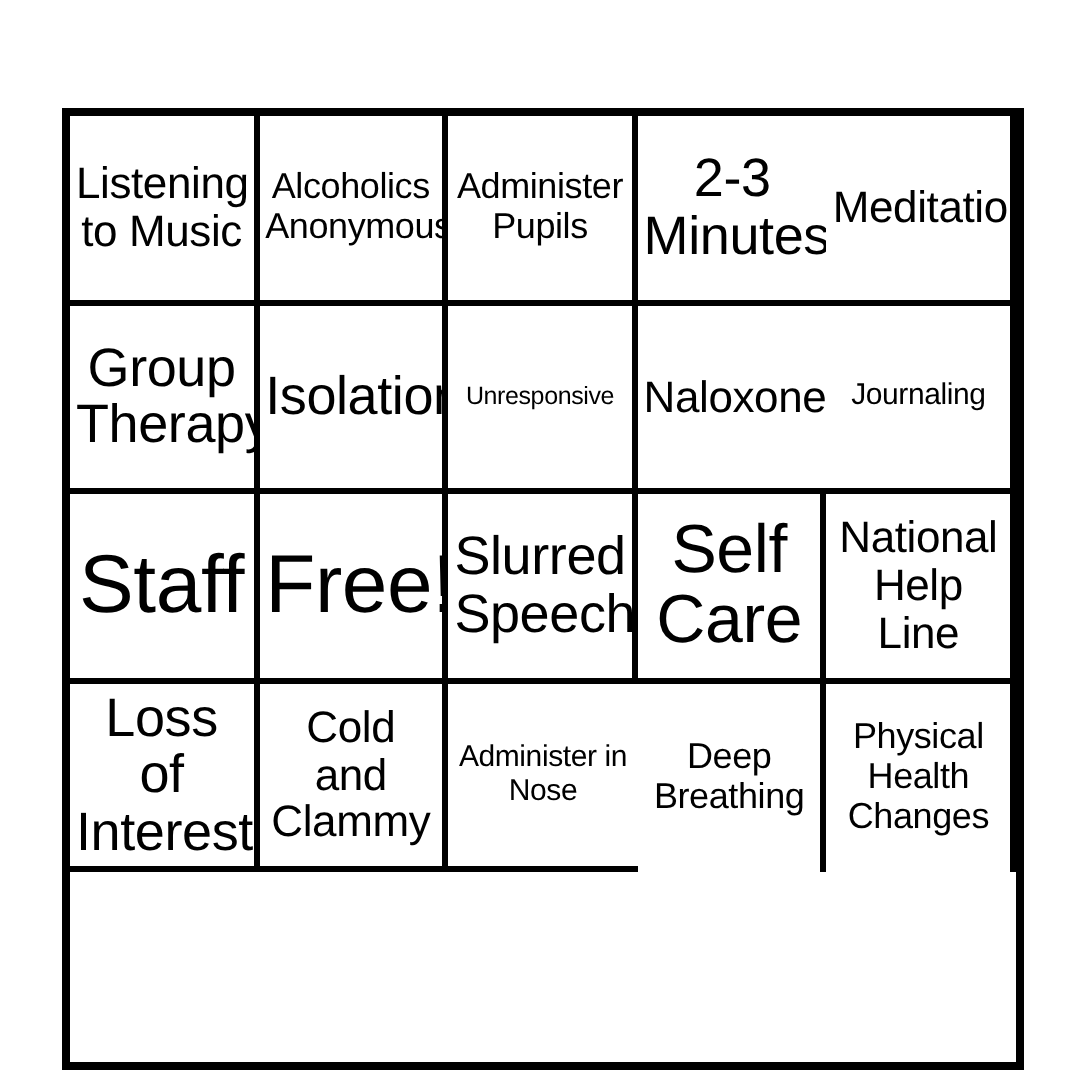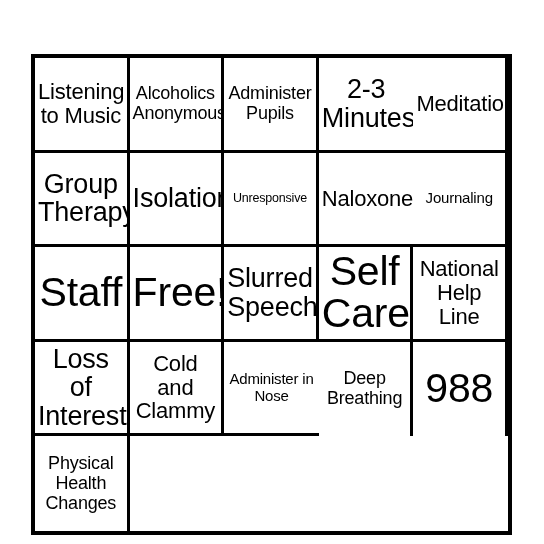--- a/index.html
+++ b/index.html
@@ -58,21 +58,21 @@
     width: 100%;
     text-align: center;
     line-height: 1.06;
     letter-spacing: -0.2px;
     word-break: normal;
     hyphens: none;
   }
 
   
   .fs-xxl  { font-size: 41px; line-height: 1.0; }
-  .fs-xl   { font-size: 41px; line-height: 1.02; }
+  .fs-xl   { font-size: 34px; line-height: 1.02; }
   .fs-lg   { font-size: 27px; line-height: 1.06; }
   .fs-md   { font-size: 22px; line-height: 1.08; }
   .fs-sm   { font-size: 18px; line-height: 1.1; }
   .fs-xs   { font-size: 15px; line-height: 1.12; }
   .fs-xxs  { font-size: 12.5px; line-height: 1.14; }
 </style>
 </head>
 <body>
 
 <div id="bingo-card">
@@ -127,20 +127,17 @@
       </div>
       <div class="bingo-cell col-4 row-4">
         <span class="cell-text fs-md">Cold and Clammy</span>
       </div>
       <div class="bingo-cell col-5 row-4">
         <span class="cell-text fs-xs">Administer in Nose</span>
       </div>
       <div class="bingo-cell col-1 row-5">
         <span class="cell-text fs-sm">Deep Breathing</span>
       </div>
-      <div class="bingo-cell col-2 row-5">
-        <span class="cell-text fs-xl">988</span>
-      </div>
       <div class="bingo-cell col-3 row-5">
         <span class="cell-text fs-sm">Physical Health Changes</span>
       </div>
     </div>
 </div>
 
 </body></html>

